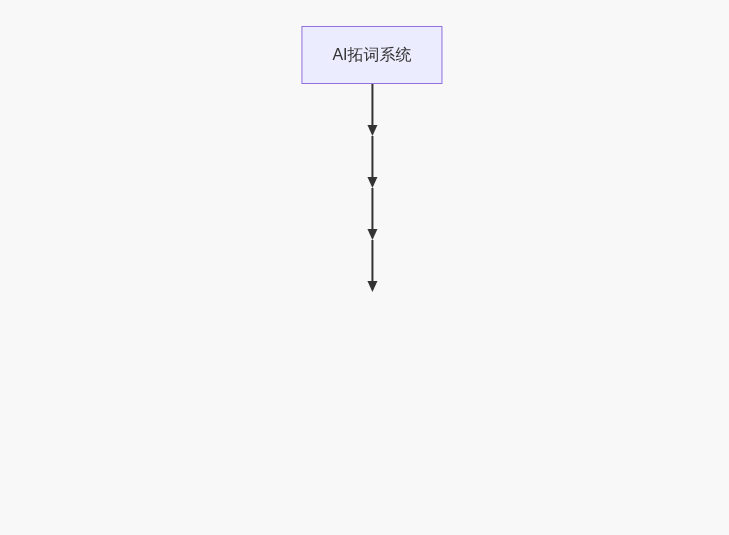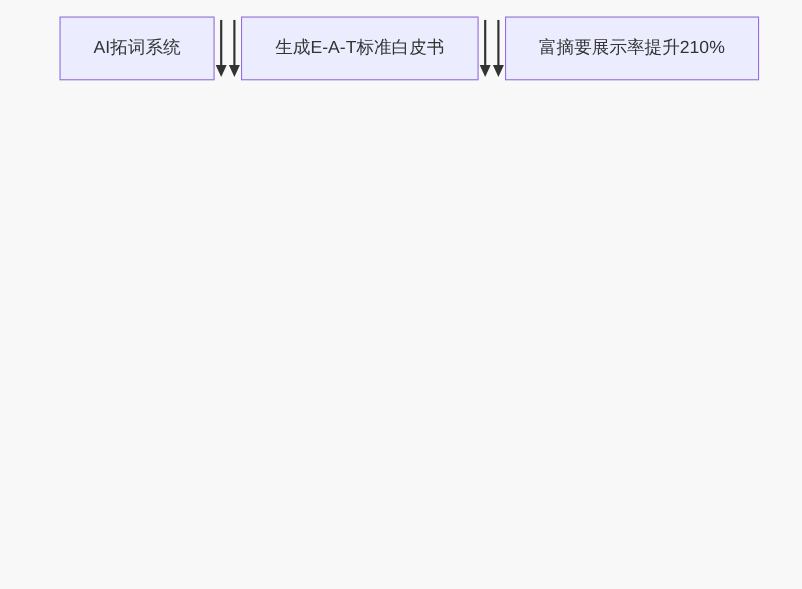--- a/index.html
+++ b/index.html
@@ -12,23 +12,24 @@
   .canvas {
     position: relative;
     width: 729px;
     height: 535px;
     background: var(--bg, #f8f8f8);
     overflow: hidden;
   }
   .flowchart {
     position: absolute;
     left: 372px;
-    top: 15px;
+    top: 26px;
     transform: translateX(-50%);
     display: flex;
+    flex-direction: column;
     align-items: center;
   }
   .flow-node {
     box-sizing: border-box;
     background: var(--node-fill, #ECECFF);
     border: 1px solid var(--node-border, #9370DB);
     color: var(--text, #333333);
     font-size: 16px;
     line-height: 22px;
     padding: 17px 30px;
@@ -60,33 +61,27 @@
       <line x1="6" y1="0" x2="6" y2="43" stroke="currentColor" stroke-width="2"></line>
       <polygon points="1,41 11,41 6,52" fill="currentColor"></polygon>
     </svg>
 
 
     <svg class="flow-arrow" viewBox="0 0 12 52" aria-hidden="true">
       <line x1="6" y1="0" x2="6" y2="43" stroke="currentColor" stroke-width="2"></line>
       <polygon points="1,41 11,41 6,52" fill="currentColor"></polygon>
     </svg>
 
-    <div class="flow-node">
-      <span>生成E-A-T标准白皮书</span>
-    </div>
 
     <svg class="flow-arrow" viewBox="0 0 12 52" aria-hidden="true">
       <line x1="6" y1="0" x2="6" y2="43" stroke="currentColor" stroke-width="2"></line>
       <polygon points="1,41 11,41 6,52" fill="currentColor"></polygon>
     </svg>
 
 
     <svg class="flow-arrow" viewBox="0 0 12 52" aria-hidden="true">
       <line x1="6" y1="0" x2="6" y2="43" stroke="currentColor" stroke-width="2"></line>
       <polygon points="1,41 11,41 6,52" fill="currentColor"></polygon>
     </svg>
 
-    <div class="flow-node">
-      <span>富摘要展示率提升210%</span>
-    </div>
 
   </div>
 </div>
 
 </body></html>

